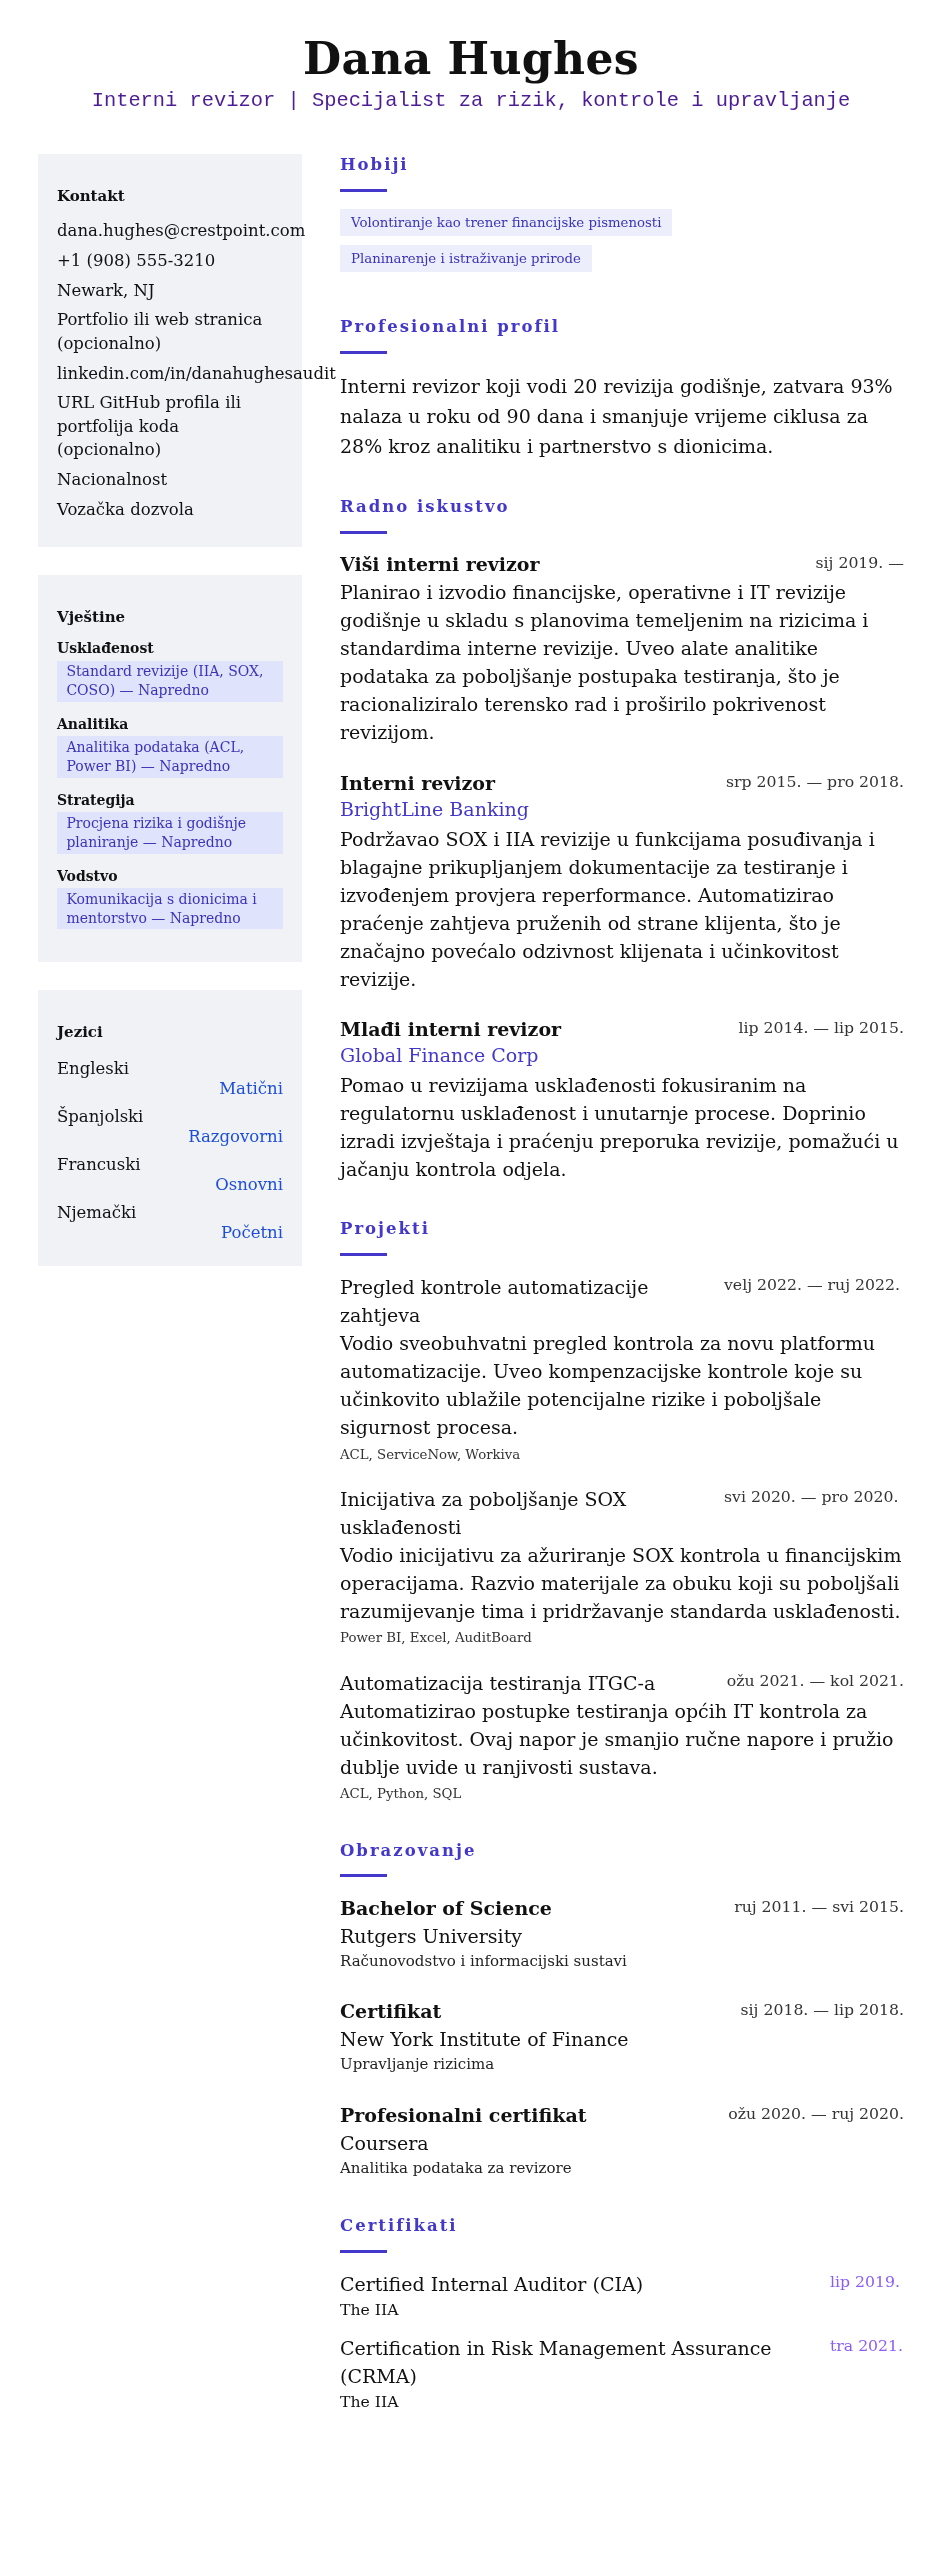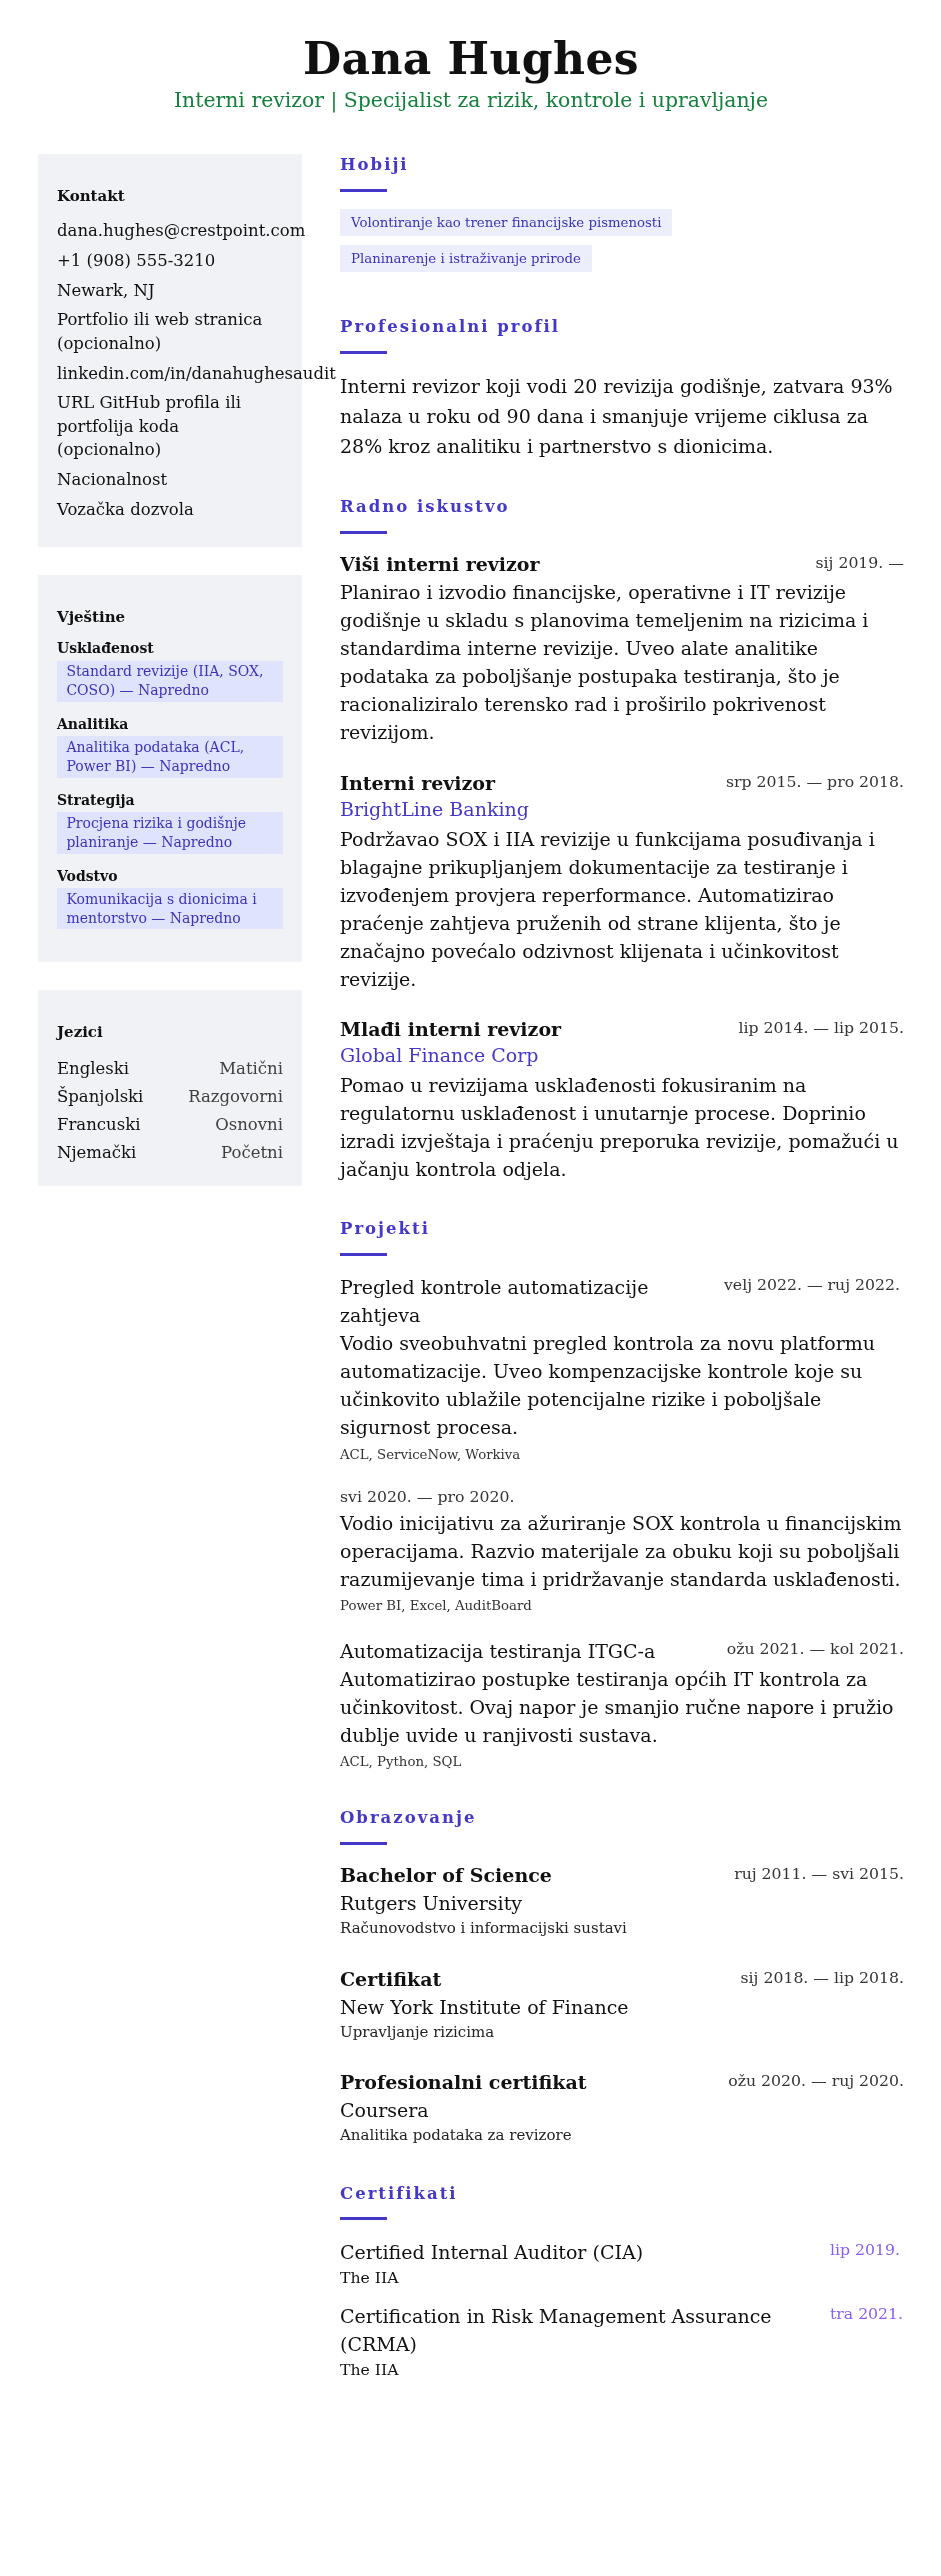--- a/index.html
+++ b/index.html
@@ -4,32 +4,32 @@
 <style>
   * { box-sizing: border-box; margin: 0; padding: 0; }
   html, body { background: #ffffff; }
   body {
     width: 942px;
     font-family: "DejaVu Serif", serif;
     color: #111111;
   }
   .header { text-align: center; padding-top: 31px; height: 154px; }
   .name { font-size: 44px; font-weight: bold; line-height: 56px; letter-spacing: 0.4px; }
-  .subtitle { font-size: 20.4px; line-height: 27px; color: #15803d; }
+  .subtitle { font-size: 20.4px; line-height: 27px; color: #4c1d95; font-family: Liberation Mono, monospace; }
   .layout { display: flex; padding: 0 38px; gap: 38px; }
   .sidebar { width: 264px; flex: none; }
   .main { flex: 1; padding-right: 0; }
   .box { background: #f1f2f6; padding: 33px 19px 19px 19px; margin-bottom: 28px; }
   .box-title { font-size: 15px; font-weight: bold; margin-bottom: 14px; }
   .contact-item { font-size: 16.5px; line-height: 23.5px; margin-bottom: 6.3px; white-space: normal; overflow: visible; }
   .contact-item.nowrap { white-space: nowrap; }
   .skill-cat { font-size: 14px; font-weight: bold; margin: 4.7px 0 4.7px; }
   .skill-tag { background: #e0e3fc; color: #3b34b8; font-size: 14px; line-height: 19px; padding: 1.6px 9.4px; margin-bottom: 14px; }
   .lang-row { display: flex; justify-content: space-between; font-size: 16.5px; line-height: 28px; }
-  .lang-level { color: #404040; }
+  .lang-level { color: #1d4ed8; margin-top: 20px; }
   .section { margin-bottom: 35px; }
   .section-title { color: #4338ca; font-size: 16.5px; font-weight: bold; letter-spacing: 2px; line-height: 22px; }
   .section-bar { width: 47px; height: 3.1px; background: #4338ca; margin: 12.6px 0 17.3px; }
   .hobby { display: inline-block; background: #eceefc; color: #3b34b8; font-size: 13.3px; line-height: 19px; padding: 3.9px 11px; margin-bottom: 9.4px; text-align: right; }
   .hobby-wrap { display: block; }
   .profile-text { font-size: 19px; line-height: 30px; color: #111; }
   .job { margin-bottom: 23.5px; }
   .row { display: flex; justify-content: space-between; align-items: flex-start; gap: 12.6px; }
   .job-title { font-size: 19px; font-weight: bold; line-height: 27px; }
   .job-date { font-size: 15.7px; line-height: 23.5px; color: #333; white-space: nowrap; }
@@ -161,20 +161,21 @@
       <div class="project">
         <div class="row">
           <div class="project-name">Pregled kontrole automatizacije zahtjeva</div>
           <div class="project-date">velj 2022. — ruj 2022.</div>
         </div>
         <p class="project-desc">Vodio sveobuhvatni pregled kontrola za novu platformu automatizacije. Uveo kompenzacijske kontrole koje su učinkovito ublažile potencijalne rizike i poboljšale sigurnost procesa.</p>
         <div class="project-tech">ACL, ServiceNow, Workiva</div>
       </div>
       <div class="project">
         <div class="row">
+          <div class="project-name">Inicijativa za poboljšanje SOX usklađenosti</div>
           <div class="project-date">svi 2020. — pro 2020.</div>
         </div>
         <p class="project-desc">Vodio inicijativu za ažuriranje SOX kontrola u financijskim operacijama. Razvio materijale za obuku koji su poboljšali razumijevanje tima i pridržavanje standarda usklađenosti.</p>
         <div class="project-tech">Power BI, Excel, AuditBoard</div>
       </div>
       <div class="project">
         <div class="row">
           <div class="project-name">Automatizacija testiranja ITGC-a</div>
           <div class="project-date wide">ožu 2021. — kol 2021.</div>
         </div>

